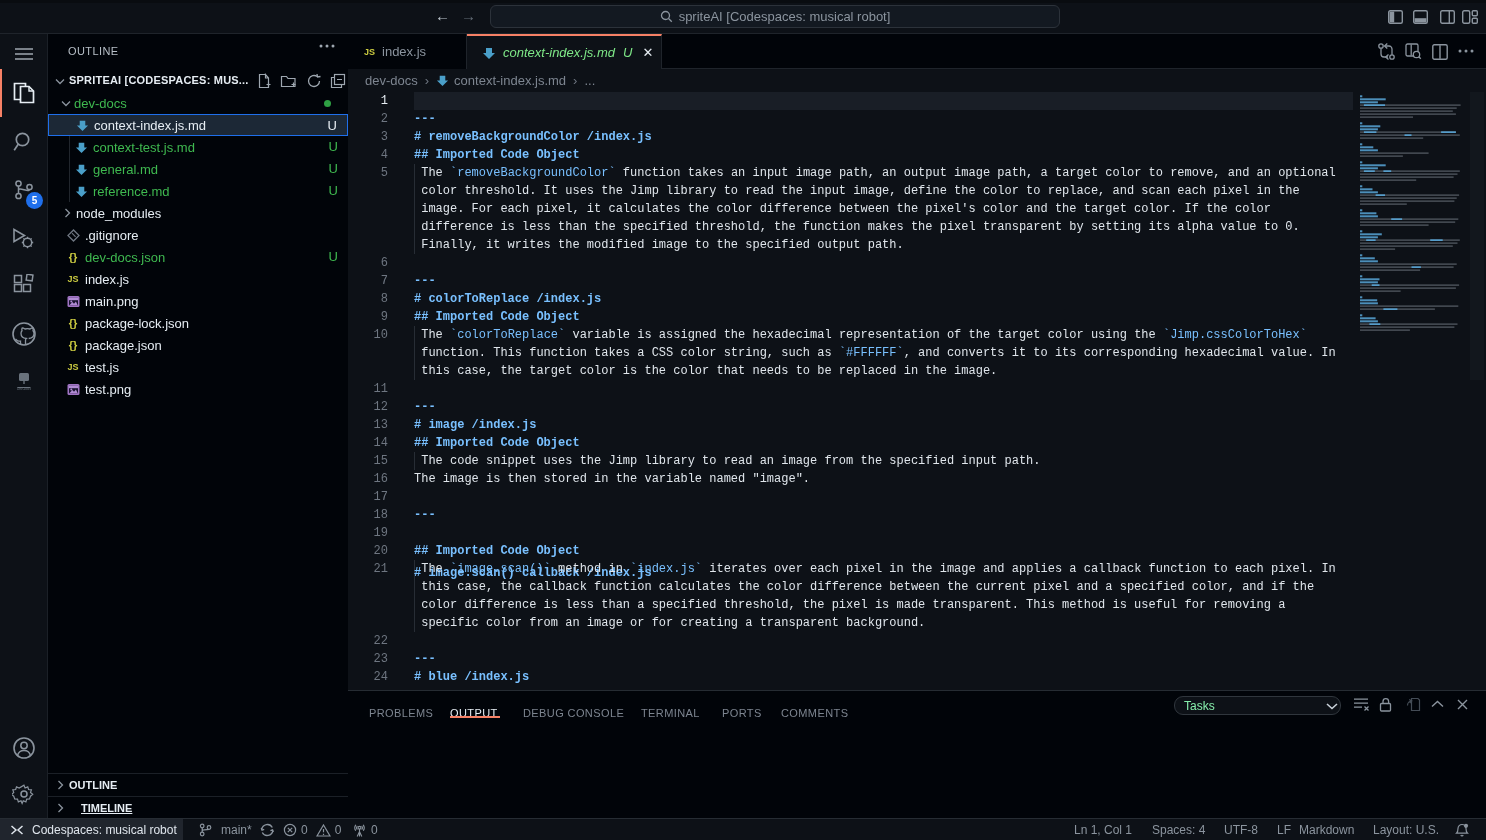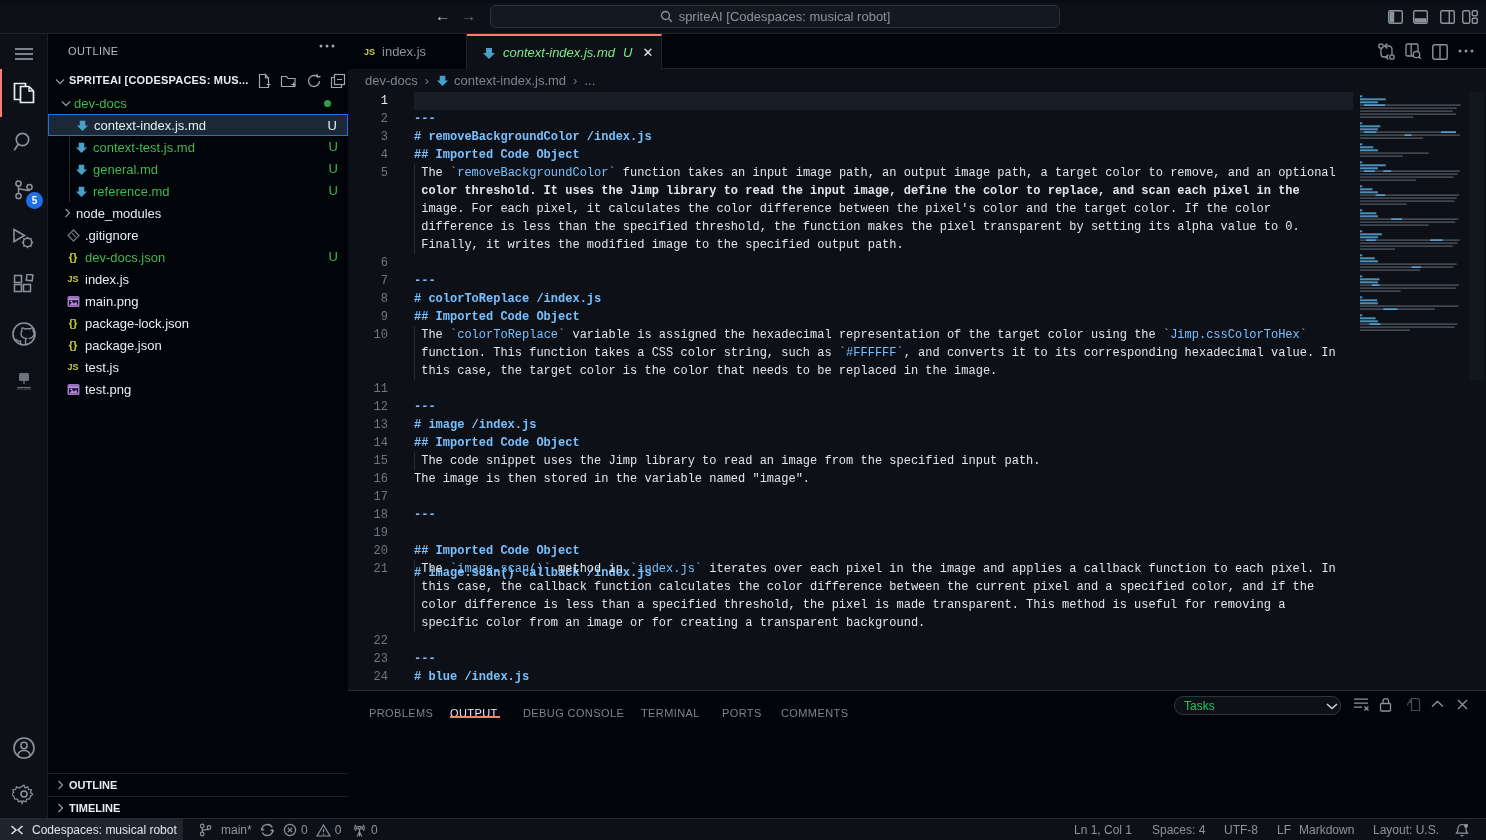--- a/index.html
+++ b/index.html
@@ -63,21 +63,21 @@
 .hb { color:#79c0ff; font-weight:bold; }
 .ic2 { color:#79c0ff; }
 #curline { position:absolute; left:66px; top:0; width:939px; height:18px; background:#191e26; }
 .wguide { position:absolute; left:66px; width:1px; background:#272d35; }
 
 #panel { left:348px; top:690px; width:1138px; height:128px; background:#010409;
   border-top:1px solid #262c33; }
 .ptab { position:absolute; top:8px; height:28px; display:flex; align-items:center;
   font-size:11px; letter-spacing:.4px; color:#7d8590; }
 #ptasks { position:absolute; left:826px; top:5px; width:167px; height:19px; background:#0d1117;
-  border:1px solid #30363d; border-radius:9px; font-size:12px; color:#22c55e;
+  border:1px solid #30363d; border-radius:9px; font-size:12px; color:#86efac;
   display:flex; align-items:center; padding-left:9px; }
 .picon { position:absolute; top:-1px; height:28px; display:flex; align-items:center; }
 
 #statusbar { left:0; top:818px; width:1486px; height:18px; background:#0d1117;
   border-top:1px solid #262c33; font-size:12px; color:#8b949e;padding-left:44px; }
 #remote { position:absolute; left:0; top:0; width:183px; height:22px; background:#20252d;
   color:#dfe5ec; display:flex; align-items:center; }
 .sbit { position:absolute; top:0; height:22px; display:flex; align-items:center; }
 </style></head>
 <body>
@@ -347,21 +347,21 @@
           </svg>
         </span>
         <span style="margin-left:4px;">OUTLINE</span>
       </div>
 <div class="sb-sec" style="top:762px;">
         <span class="seticon" style="margin-left:7px;width:10px;">
           <svg width="7" height="10" viewBox="0 0 7 10" fill="none">
             <path d="M1.5 1 L5.5 5 L1.5 9" stroke="#8b949e" stroke-width="1.3" fill="none"></path>
           </svg>
         </span>
-        <span style="margin-left:4px;">TIMELINE</span>
+        <span style="margin-left:16px;text-decoration:underline;">TIMELINE</span>
       </div>
 </div>
 <div id="tabbar" class="abs">
 <div class="tab" id="tab1"><span class="js-ic" style="font-size:9px;margin-right:7px;">JS</span>index.js</div>
 <div class="tab" id="tab2">
         <svg width="14" height="14" viewBox="0 0 14 14" fill="none">
           <path d="M4.0 2.0 h6.0 v5.0 h3.0 l-6.0 6.0 l-6.0 -6.0 h3.0 z" fill="#4a9fc9"></path>
         </svg>
         <span style="margin-left:7px;">context-index.js.md</span>
         <span style="margin-left:8px;">U</span>
@@ -417,21 +417,21 @@
 <div class="wguide" style="top:468px;height:72px;"></div>
 <div class="ln" style="top:0px;color:#e6edf3;">1</div>
 <div class="ln" style="top:18px;">2</div>
 <div class="cl" style="top:18px;"><span class="hb">---</span></div>
 <div class="ln" style="top:36px;">3</div>
 <div class="cl" style="top:36px;"><span class="hb"># removeBackgroundColor /index.js</span></div>
 <div class="ln" style="top:54px;">4</div>
 <div class="cl" style="top:54px;"><span class="hb">## Imported Code Object</span></div>
 <div class="ln" style="top:72px;">5</div>
 <div class="cl" style="top:72px;"> The <span class="ic2">`removeBackgroundColor`</span> function takes an input image path, an output image path, a target color to remove, and an optional</div>
-<div class="cl" style="top:90px;font-weight:bold;"> color threshold. It uses the Jimp library to read the input image, define the color to replace, and scan each pixel in the</div>
+<div class="cl" style="top:90px;"> color threshold. It uses the Jimp library to read the input image, define the color to replace, and scan each pixel in the</div>
 <div class="cl" style="top:108px;"> image. For each pixel, it calculates the color difference between the pixel's color and the target color. If the color</div>
 <div class="cl" style="top:126px;"> difference is less than the specified threshold, the function makes the pixel transparent by setting its alpha value to 0.</div>
 <div class="cl" style="top:144px;"> Finally, it writes the modified image to the specified output path.</div>
 <div class="ln" style="top:162px;">6</div>
 <div class="ln" style="top:180px;">7</div>
 <div class="cl" style="top:180px;"><span class="hb">---</span></div>
 <div class="ln" style="top:198px;">8</div>
 <div class="cl" style="top:198px;"><span class="hb"># colorToReplace /index.js</span></div>
 <div class="ln" style="top:216px;">9</div>
 <div class="cl" style="top:216px;"><span class="hb">## Imported Code Object</span></div>

